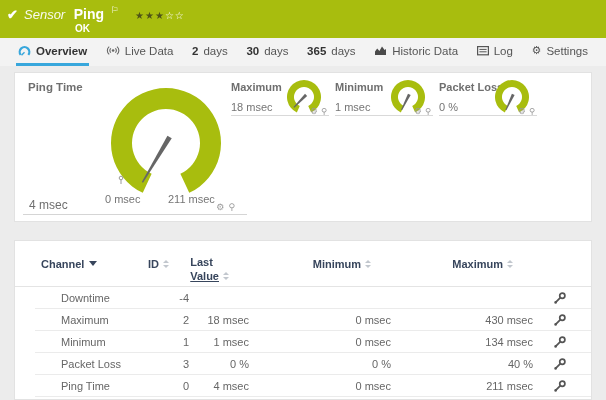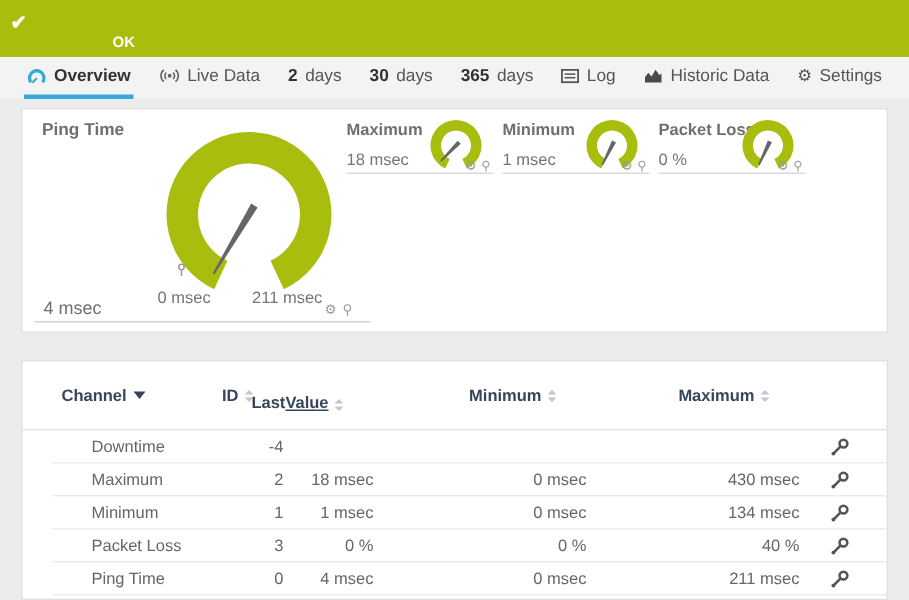--- a/index.html
+++ b/index.html
@@ -49,38 +49,46 @@
   .m-icons{position:absolute;right:2px;bottom:0px;display:flex;gap:3px;}
   .m-icons .glyph{font-size:8.5px;color:#9a9a9a;cursor:pointer;}
   
   .thead,.trow{display:grid;grid-template-columns:100px 28px 60px 142px 142px 1fr;
                padding-left:26px;box-sizing:border-box;align-items:center;}
   .thead{height:46px;font-size:11px;font-weight:bold;color:#37455c;border-bottom:1px solid #e4e4e4;}
   .trow{height:22px;font-size:11px;color:#666;border-bottom:1px solid #ebebeb;margin-left:20px;}
   .th{display:flex;align-items:center;cursor:pointer;}
   .th.right,.td.right{justify-content:flex-end;text-align:right;}
   .td.right{display:block;}
-  .two{display:flex;flex-direction:row;align-items:center;line-height:1.25;margin-top:12px;}
+  .two{display:flex;flex-direction:column;align-items:flex-start;line-height:1.25;margin-top:12px;}
   .two .l2{display:flex;align-items:center;text-decoration:underline;}
   .sort{display:inline-flex;flex-direction:column;gap:2px;margin-left:4px;}
   .sort i{display:block;width:0;height:0;border-left:3px solid transparent;border-right:3px solid transparent;}
   .sort .up{border-bottom:3px solid #c2c7ce;}
   .sort .dn{border-top:3px solid #c2c7ce;}
   .tri-sorted{display:inline-block;width:0;height:0;margin-left:5px;
               border-left:4px solid transparent;border-right:4px solid transparent;border-top:5px solid #37455c;}
   .td.gearcell{display:flex;justify-content:flex-end;padding-right:24px;}
   .wrench{cursor:pointer;display:inline-flex;}
 </style>
 </head>
 <body>
 
 <div class="page">
 
   <header class="topbar" style="background: rgb(168, 189, 14);">
     <span class="check">✔</span>
+    <div class="title-line">
+      <span class="cat">Sensor</span>
+      <span class="sname">Ping</span>
+      <span class="flag glyph">⚐</span>
+      <span class="stars">
+        <span class="f" id="stars-filled">★★★</span><span class="e" id="stars-empty">☆☆</span>
+      </span>
+    </div>
     <div class="status">OK</div>
   </header>
 
   <nav class="tabs" id="tabs">
       <div class="tab active">
         <span class="t-icon">
           <svg width="13" height="12" viewBox="0 0 13 12">
             <path d="M2.7,9.9 A4.8,4.8 0 1 1 10.3,9.9" fill="none" stroke="#38a7dc" stroke-width="2.2"></path>
             <line x1="6.5" y1="7.2" x2="3.5" y2="10.2" stroke="#38a7dc" stroke-width="1.4"></line>
           </svg>
@@ -108,35 +116,35 @@
       <div class="tab">
         <span class="t-num">30</span>
         <span>days</span>
       </div>
       <div class="tab">
         <span class="t-num">365</span>
         <span>days</span>
       </div>
       <div class="tab">
         <span class="t-icon">
+          <svg width="13" height="11" viewBox="0 0 13 11">
+            <path d="M1,10 L1,6.5 3.2,3.5 5.4,6 8,1.5 10.6,5 12,4 12,10 Z" fill="#4a4a4a"></path>
+          </svg>
+        </span>
+        <span>Historic Data</span>
+      </div>
+      <div class="tab">
+        <span class="t-icon">
           <svg width="12" height="10" viewBox="0 0 12 10">
             <rect x="0.6" y="0.6" width="10.8" height="8.2" fill="none" stroke="#555" stroke-width="1.2"></rect>
             <line x1="2.4" y1="3.4" x2="9.6" y2="3.4" stroke="#555" stroke-width="1"></line>
             <line x1="2.4" y1="5.8" x2="9.6" y2="5.8" stroke="#555" stroke-width="1"></line>
           </svg>
         </span>
         <span>Log</span>
-      </div>
-      <div class="tab">
-        <span class="t-icon">
-          <svg width="13" height="11" viewBox="0 0 13 11">
-            <path d="M1,10 L1,6.5 3.2,3.5 5.4,6 8,1.5 10.6,5 12,4 12,10 Z" fill="#4a4a4a"></path>
-          </svg>
-        </span>
-        <span>Historic Data</span>
       </div>
       <div class="tab">
         <span class="t-icon">
           <span class="glyph">⚙</span>
         </span>
         <span>Settings</span>
       </div>
     </nav>
 
   <section class="panel gauge-panel">

